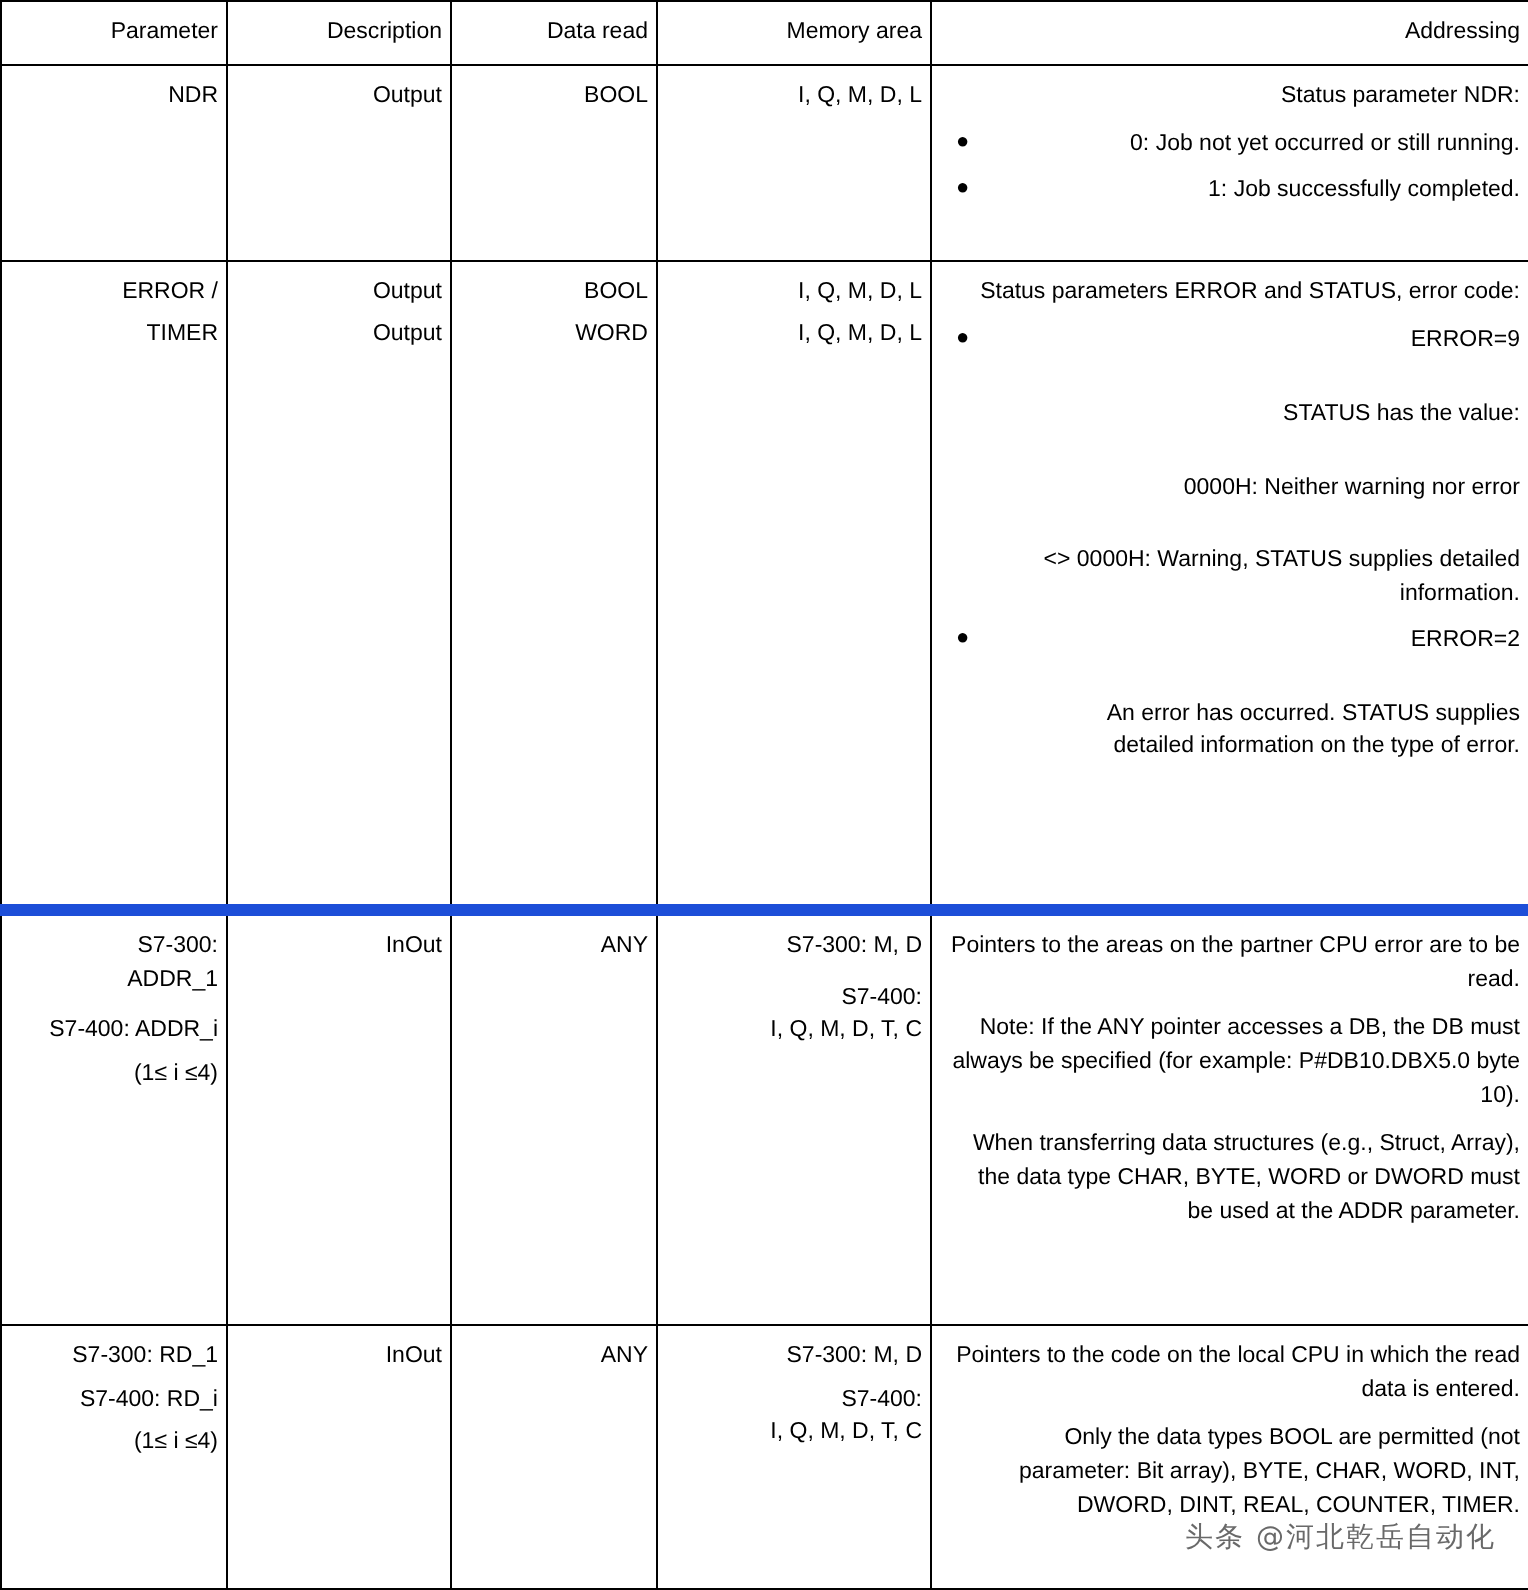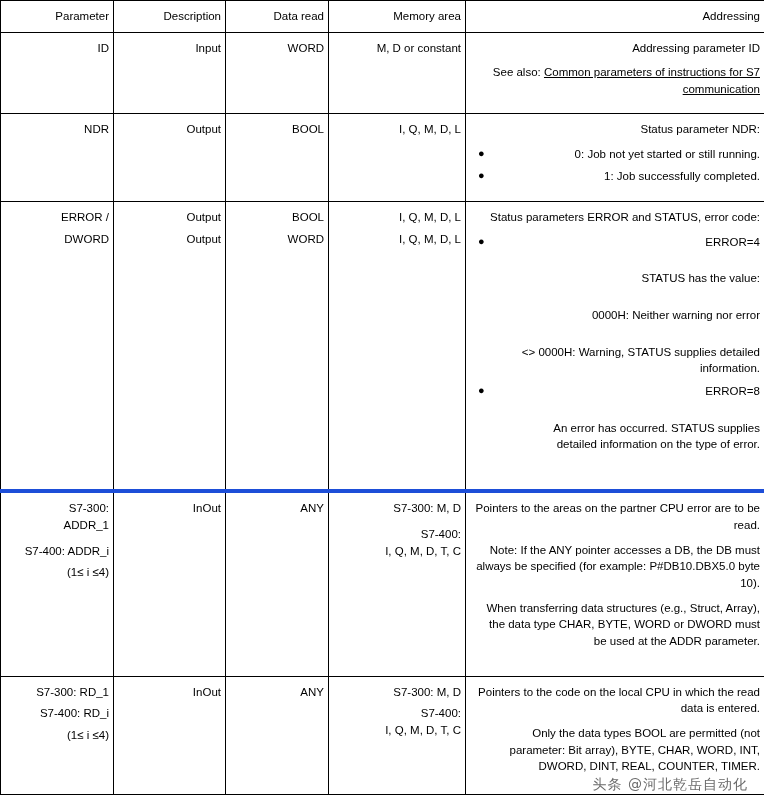--- a/index.html
+++ b/index.html
@@ -40,21 +40,21 @@
   col.c-mem   { width: 137px; }
   col.c-desc  { width: 299px; }
 
   thead td {
     border-bottom: 3px solid #000000;
     padding-top: 6px;
     padding-bottom: 7px;
   }
 
   tr.thick-top > td {
-    border-top: 4px solid #1d4ed8;
+    border-top: 6px solid #1d4ed8;
   }
 
   .line { display: block; }
   .gap { display: block; height: 9px; }
   .gap-sm { display: block; height: 5px; }
 
   .para { margin: 0 0 8px 0; }
   .para:last-child { margin-bottom: 0; }
 
   .link {
@@ -82,21 +82,21 @@
   .sub-line {
     display: block;
     margin-top: 20px;
   }
 
   .note-label { font-weight: normal; }
 
   .watermark {
     position: absolute;
     right: 16px;
-    bottom: 1px;
+    bottom: 17px;
     font-size: 14px;
     color: #555555;
     letter-spacing: 1px;
     white-space: nowrap;
     opacity: 0.88;
     font-family: "DejaVu Sans", sans-serif;
   }
 </style>
 </head>
 <body>
@@ -116,56 +116,46 @@
       <td>Description</td>
       <td>Data read</td>
       <td>Memory area</td>
       <td>Addressing</td>
     </tr>
   </thead>
 
   <tbody>
 
 
-    <tr>
-      <td>ID</td>
-      <td>Input</td>
-      <td>WORD</td>
-      <td>M, D or constant</td>
-      <td>
-        <p class="para">Addressing parameter ID</p>
-        <p class="para"><span>See also: </span><a class="link">Common parameters of instructions for S7 communication</a></p>
-      </td>
-    </tr>
 
     <tr>
       <td>NDR</td>
       <td>Output</td>
       <td>BOOL</td>
       <td>I, Q, M, D, L</td>
       <td>
         <p class="para">Status parameter NDR:</p>
         <ul class="bullet-list">
           <li class="bullet-item">
             <span class="bullet-dot">●</span>
-            <span>0: Job not yet started or still running.</span>
+            <span>0: Job not yet occurred or still running.</span>
           </li>
           <li class="bullet-item">
             <span class="bullet-dot">●</span>
             <span>1: Job successfully completed.</span>
           </li>
         </ul>
       </td>
     </tr>
 
     <tr>
       <td>
         <span class="line">ERROR /</span>
         <span class="gap-sm"></span>
-        <span class="line">DWORD</span>
+        <span class="line">TIMER</span>
       </td>
       <td>
         <span class="line">Output</span>
         <span class="gap-sm"></span>
         <span class="line">Output</span>
       </td>
       <td>
         <span class="line">BOOL</span>
         <span class="gap-sm"></span>
         <span class="line">WORD</span>
@@ -173,28 +163,28 @@
       <td>
         <span class="line">I, Q, M, D, L</span>
         <span class="gap-sm"></span>
         <span class="line">I, Q, M, D, L</span>
       </td>
       <td>
         <p class="para">Status parameters ERROR and STATUS, error code:</p>
         <ul class="bullet-list">
           <li class="bullet-item">
             <span class="bullet-dot">●</span>
-            <span>ERROR=4</span>
+            <span>ERROR=9</span>
             <span class="sub-line">STATUS has the value:</span>
             <span class="sub-line">0000H: Neither warning nor error</span>
             <span class="sub-line">&lt;&gt; 0000H: Warning, STATUS supplies detailed information.</span>
           </li>
           <li class="bullet-item">
             <span class="bullet-dot">●</span>
-            <span>ERROR=8</span>
+            <span>ERROR=2</span>
             <span class="sub-line">An error has occurred. STATUS supplies detailed information on the type of error.</span>
           </li>
         </ul>
       </td>
     </tr>
 
     <tr class="thick-top">
       <td>
         <span class="line">S7-300:</span>
         <span class="line">ADDR_1</span>

